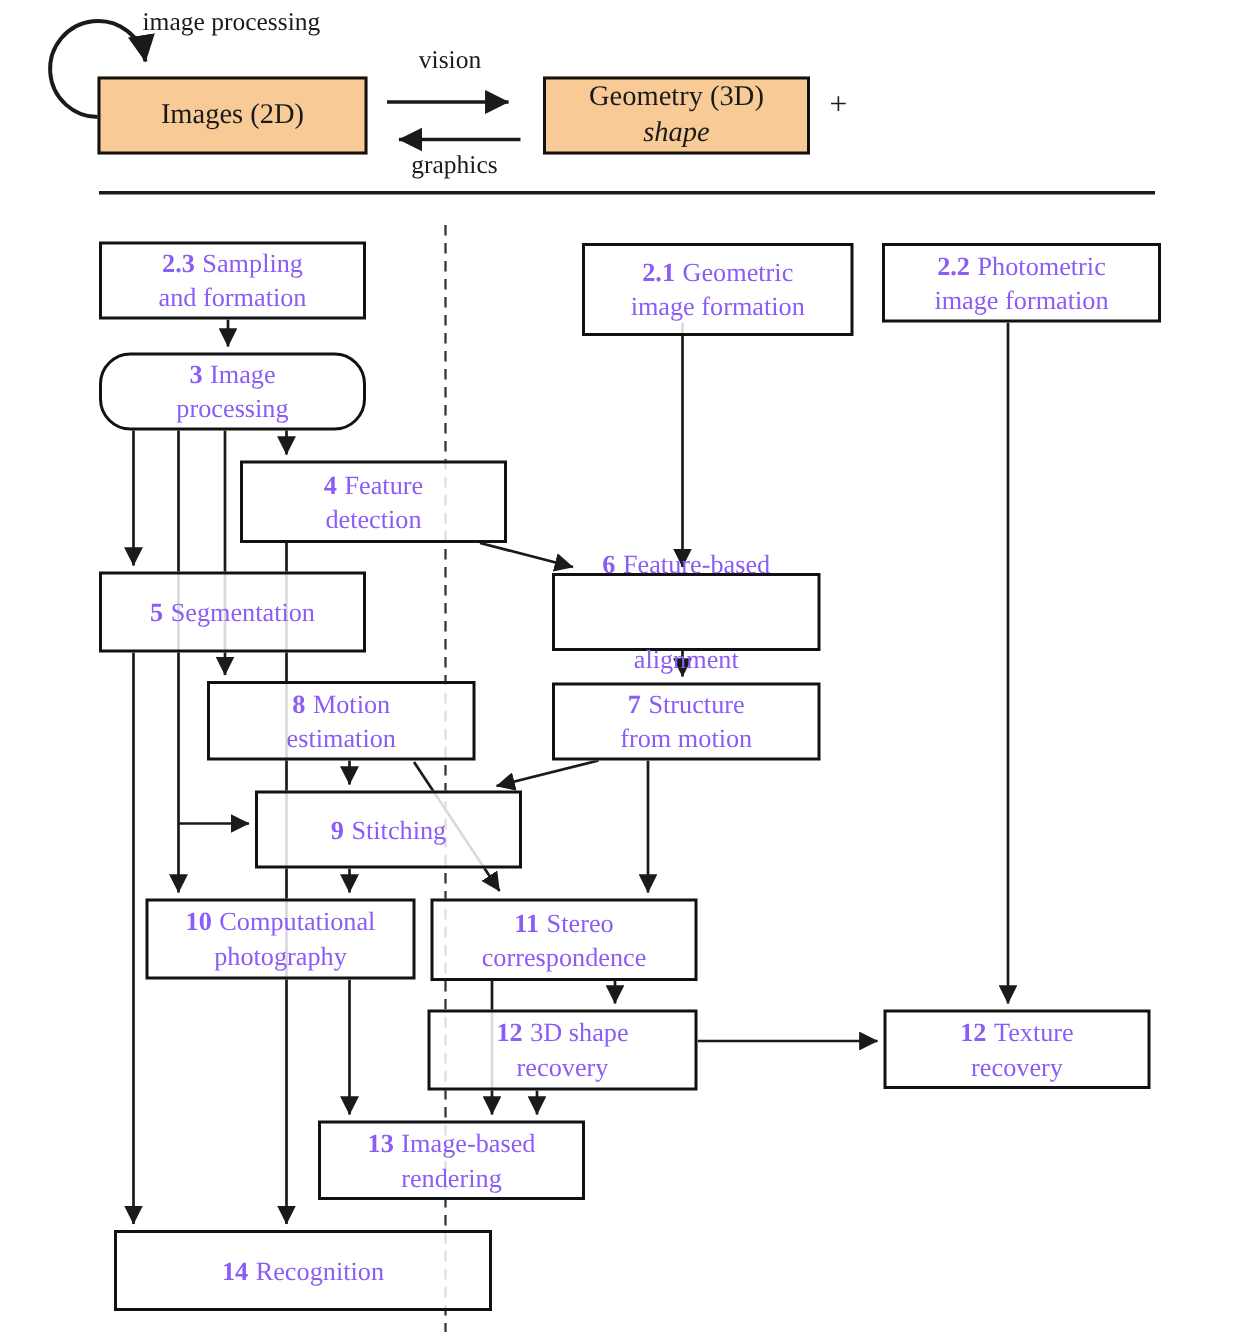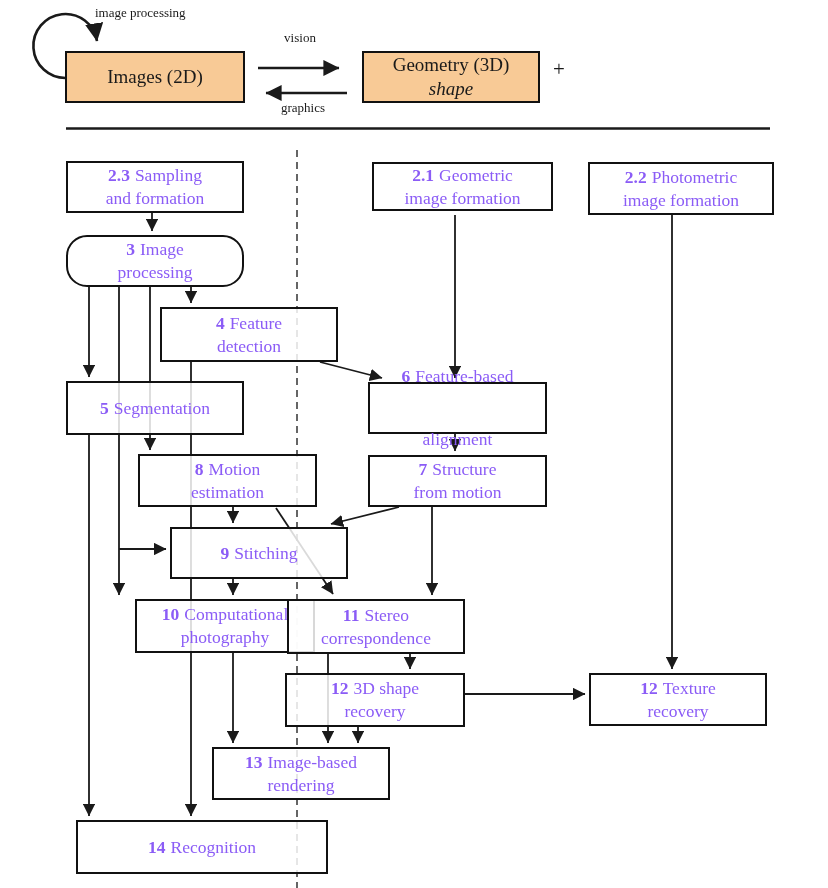--- a/index.html
+++ b/index.html
@@ -17,21 +17,21 @@
   .cbox{
     position:absolute;box-sizing:border-box;border:2px solid #111;
     background:rgba(255,255,255,0.84);
     display:flex;flex-direction:column;justify-content:center;
     font-size:17.5px;line-height:23px;text-align:center;z-index:2;color:#8b5cf6;
   }
   .bl{white-space:nowrap;}
   .bl:empty{display:none;}
   .bl b{margin-right:5px;}
   .it{font-style:italic;}
-  .lbl{position:absolute;z-index:3;font-size:13px;white-space:nowrap;}
+  .lbl{position:absolute;z-index:3;font-size:17px;white-space:nowrap;}
   .ctr{text-align:center;}
 </style>
 </head>
 <body>
 
 <div id="stage">
 
   <svg id="wires" viewBox="0 0 828 888">
     <defs>
       <marker id="ah" markerWidth="7.5" markerHeight="7" refX="6.8" refY="3.5" orient="auto" markerUnits="strokeWidth">
@@ -85,21 +85,21 @@
   </div>
 
   <div class="cbox" style="left:66px;top:161px;width:178px;height:52px;">
     <div class="bl"><b>2.3</b><span>Sampling</span></div>
     <div class="bl">and formation</div>
   </div>
   <div class="cbox" style="left:66px;top:235px;width:178px;height:52px;border-radius:21px;">
     <div class="bl"><b>3</b><span>Image</span></div>
     <div class="bl">processing</div>
   </div>
-  <div class="cbox" style="left:372px;top:162px;width:181px;height:49px;">
+  <div class="cbox" style="left:388px;top:162px;width:181px;height:62px;">
     <div class="bl"><b>2.1</b><span>Geometric</span></div>
     <div class="bl">image formation</div>
   </div>
   <div class="cbox" style="left:588px;top:162px;width:186px;height:53px;">
     <div class="bl"><b>2.2</b><span>Photometric</span></div>
     <div class="bl">image formation</div>
   </div>
   <div class="cbox" style="left:160px;top:307px;width:178px;height:55px;">
     <div class="bl"><b>4</b><span>Feature</span></div>
     <div class="bl">detection</div>
@@ -117,21 +117,21 @@
     <div class="bl">estimation</div>
   </div>
   <div class="cbox" style="left:368px;top:455px;width:179px;height:52px;">
     <div class="bl"><b>7</b><span>Structure</span></div>
     <div class="bl">from motion</div>
   </div>
   <div class="cbox" style="left:170px;top:527px;width:178px;height:52px;">
     <div class="bl"><b>9</b><span>Stitching</span></div>
 
   </div>
-  <div class="cbox" style="left:97px;top:599px;width:180px;height:54px;margin-left:38px;">
+  <div class="cbox" style="left:97px;top:599px;width:180px;height:54px;">
     <div class="bl"><b>10</b><span>Computational</span></div>
     <div class="bl">photography</div>
   </div>
   <div class="cbox" style="left:287px;top:599px;width:178px;height:55px;">
     <div class="bl"><b>11</b><span>Stereo</span></div>
     <div class="bl">correspondence</div>
   </div>
   <div class="cbox" style="left:285px;top:673px;width:180px;height:54px;">
     <div class="bl"><b>12</b><span>3D shape</span></div>
     <div class="bl">recovery</div>

